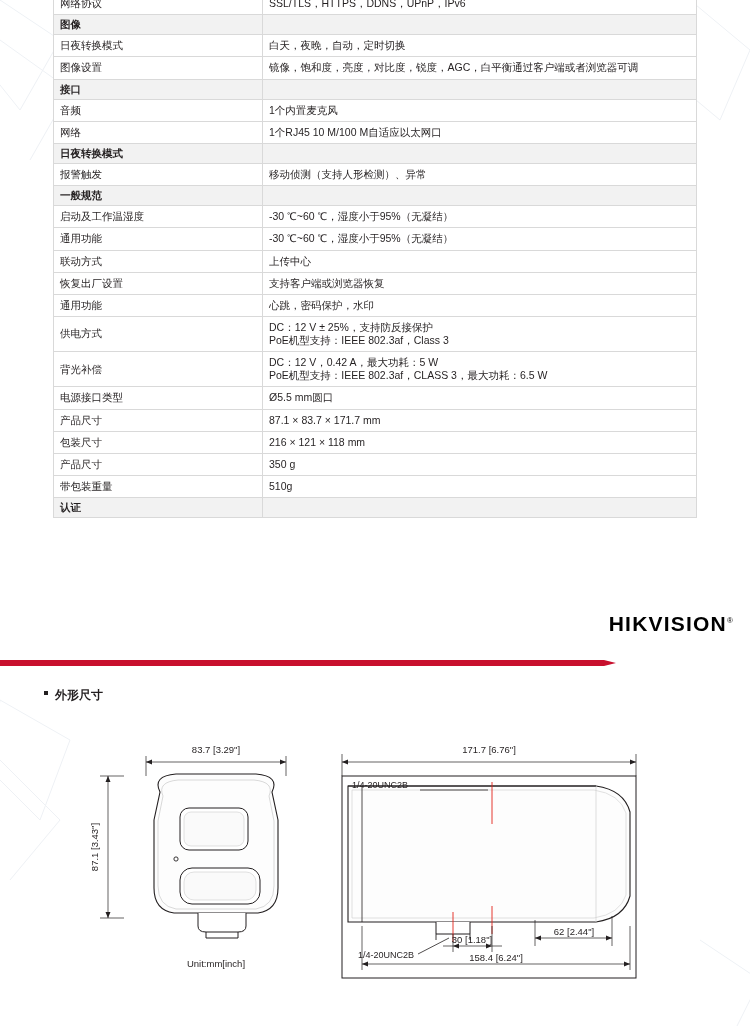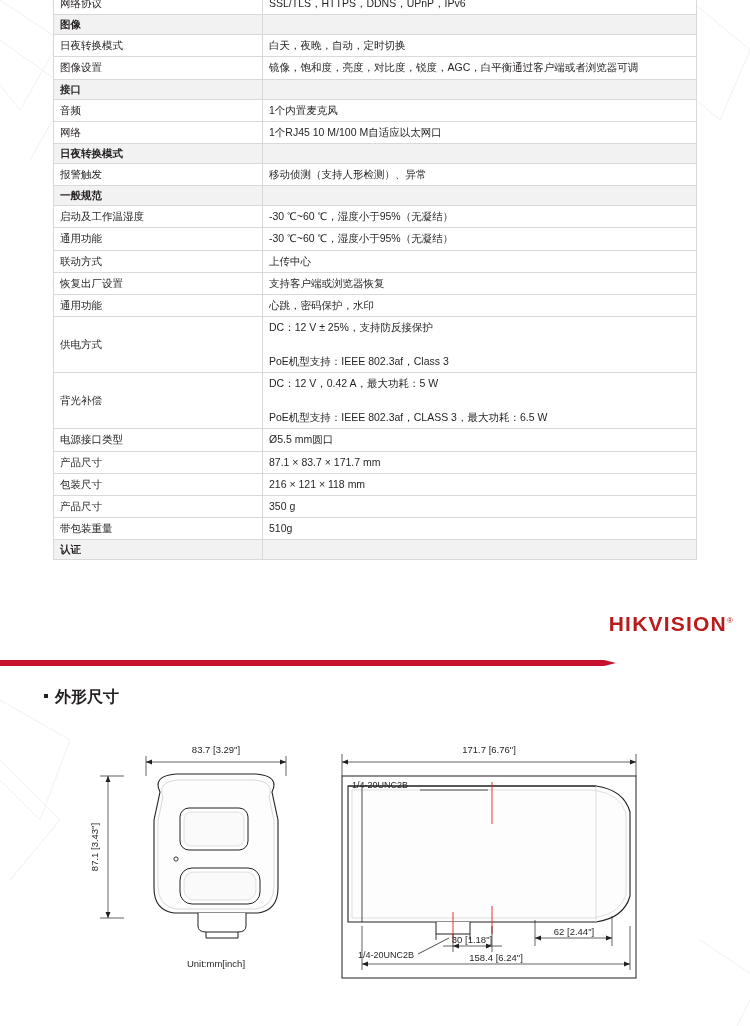--- a/index.html
+++ b/index.html
@@ -56,32 +56,32 @@
   .spec-table tr.section td.key {
     background: #f2f2f2;
   }
   .spec-table td.val {
     background: #ffffff;
   }
   .val-line {
     display: block;
   }
   .val-line + .val-line {
-    margin-top: 21px;
+    margin-top: 0;
   }
 
   
   .brand {
     position: absolute;
     right: 16px;
     top: 612px;
     font-size: 21px;
     font-weight: bold;
     letter-spacing: 1.2px;
-    color: #b91c1c;
+    color: #000000;
     font-family: "Liberation Sans", sans-serif;
   }
   .brand sup {
     font-size: 8px;
     vertical-align: super;
     font-weight: normal;
   }
 
   
   .red-rule {
@@ -102,21 +102,21 @@
     border-top: 3px solid transparent;
     border-bottom: 3px solid transparent;
     border-left: 12px solid #c8102e;
   }
 
   
   .sec-head {
     position: absolute;
     left: 44px;
     top: 687px;
-    font-size: 16px;
+    font-size: 12px;
     font-weight: bold;
     color: #231f20;
   }
   .sec-head .bullet {
     display: inline-block;
     width: 4px;
     height: 4px;
     background: #231f20;
     vertical-align: 4px;
     margin-right: 7px;

